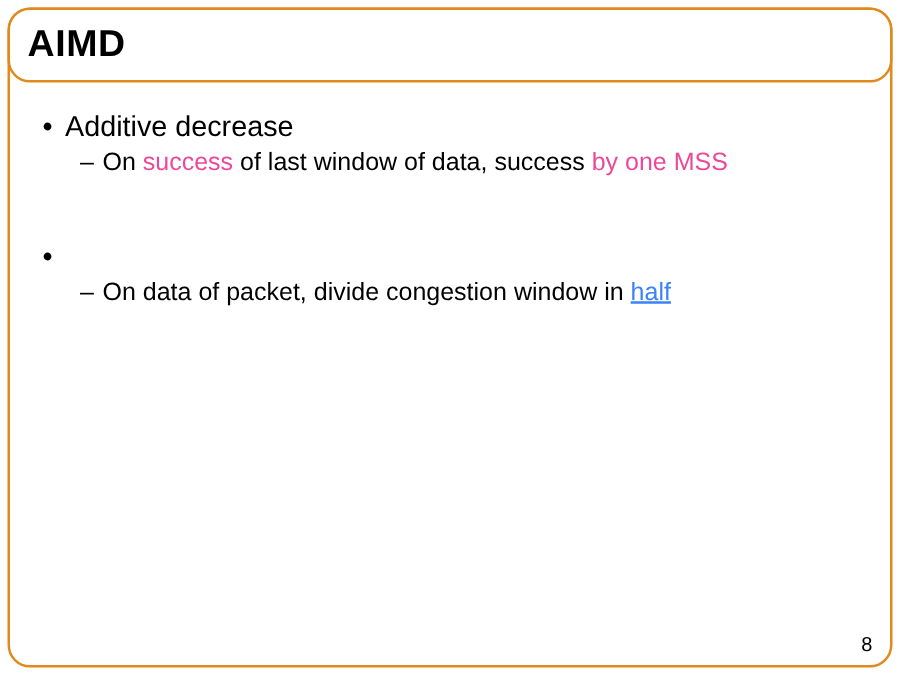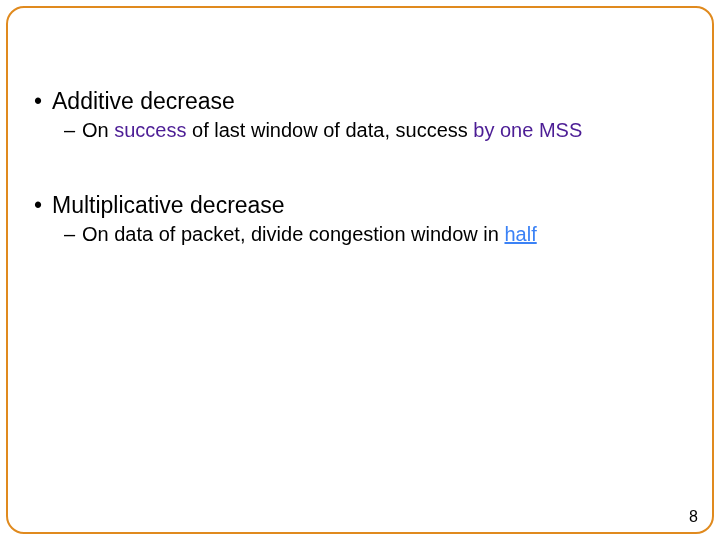--- a/index.html
+++ b/index.html
@@ -61,53 +61,55 @@
     font-size: 20px;
     color: #000;
     margin-left: 30px;
     display: flex;
   }
   .bullet-l2 .dash {
     display: inline-block;
     width: 18px;
   }
   .section-gap { height: 44px; }
-  .hl { color: #4c1d95; margin-top: 40px; }
+  .hl { color: #ec4899; margin-top: 40px; }
   .hl-u { color: #3b82f6; text-decoration: underline; }
   .page-num {
     position: absolute;
     right: 22px;
     bottom: 14px;
     font-size: 16px;
     color: #000;
   }
 </style>
 </head>
 <body>
 
 <div class="slide">
   <div class="outer-frame"></div>
+  <div class="title-box">
+    <div class="title-text">AIMD</div>
+  </div>
   <div class="content">
 
     <div class="bullet-l1">
       <span class="dot">•</span>
       <span>Additive decrease</span>
     </div>
     <div class="bullet-l2">
       <span class="dash">–</span>
       <span>
         <span>On </span><span class="hl">success</span><span> of last window of data, success </span><span class="hl">by one MSS</span>
       </span>
     </div>
 
     <div class="section-gap"></div>
 
     <div class="bullet-l1">
       <span class="dot">•</span>
-      <span>Multiplicative decrease</span>
     </div>
     <div class="bullet-l2">
       <span class="dash">–</span>
       <span>
         <span>On data of packet, divide congestion window in </span><span class="hl-u">half</span>
       </span>
     </div>
 
   </div>
   <div class="page-num">8</div>

